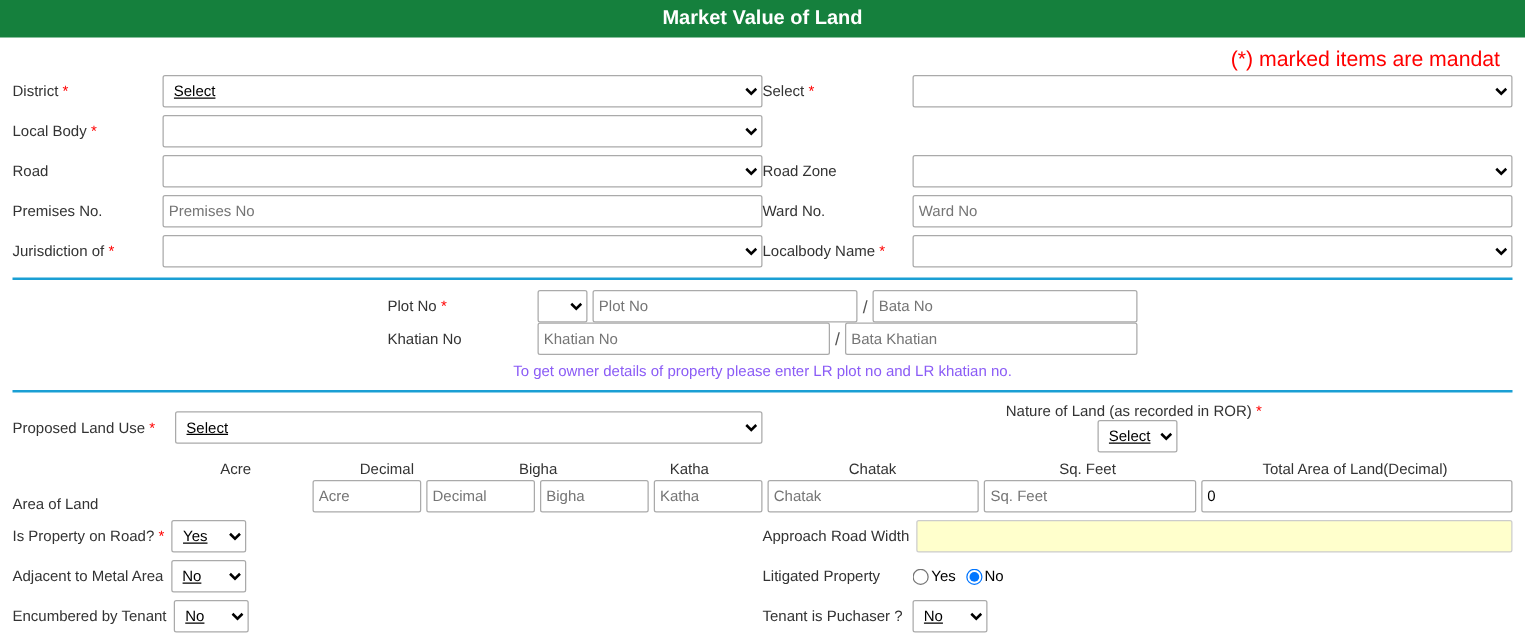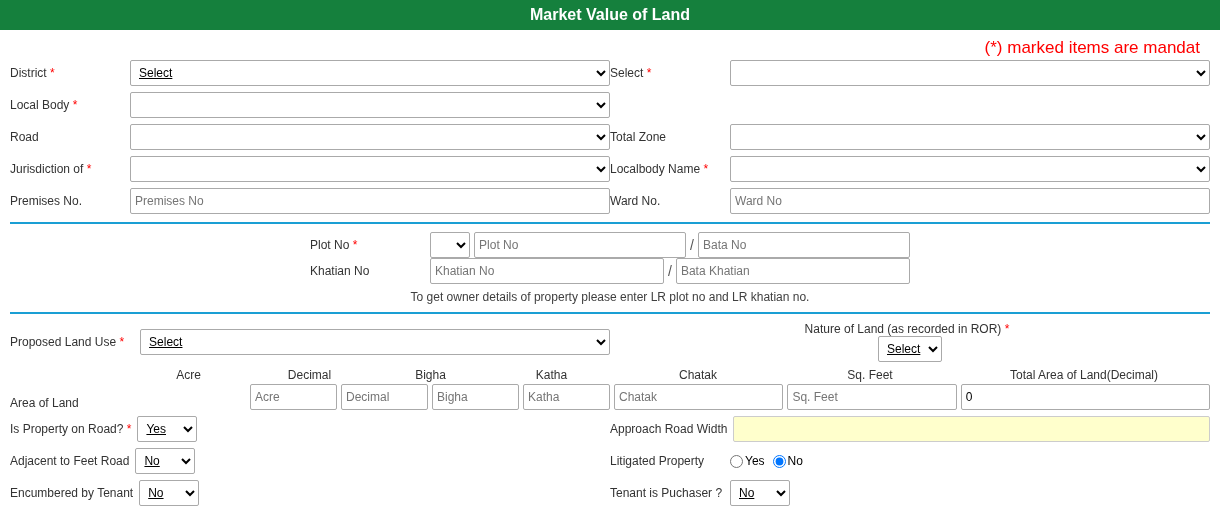--- a/index.html
+++ b/index.html
@@ -118,21 +118,21 @@
       width: 100px;
       height: 26px;
     }
     .bata-input {
       width: 100px;
       height: 26px;
     }
 
     .owner-note {
       text-align: center;
-      color: #404040;
+      color: #8b5cf6;
       font-size: 12px;
       margin: 4px 0 6px 0;
     }
 
     
     .area-header-row {
       display: flex;
       width: 100%;
       margin-bottom: 2px;
     }
@@ -309,65 +309,65 @@
   <div class="form-row">
     <div class="left-section">
       <span class="field-label">Road</span>
       <div class="field-control">
         <select>
           <option></option>
         </select>
       </div>
     </div>
     <div class="right-section">
-      <span class="field-label">Total Zone</span>
+      <span class="field-label">Road Zone</span>
       <div class="field-control">
         <select>
           <option></option>
         </select>
       </div>
     </div>
   </div>
 
   <div class="form-row">
     <div class="left-section">
+      <span class="field-label">Premises No.</span>
+      <div class="field-control">
+        <input type="text" placeholder="Premises No" style="">
+      </div>
+    </div>
+    <div class="right-section">
+      <span class="field-label">Ward No.</span>
+      <div class="field-control">
+        <input type="text" placeholder="Ward No" style="">
+      </div>
+    </div>
+  </div>
+
+  <div class="form-row">
+    <div class="left-section">
       <span class="field-label">
         <span>Jurisdiction of</span>
         <span class="req"> *</span>
       </span>
       <div class="field-control">
         <select>
           <option></option>
         </select>
       </div>
     </div>
     <div class="right-section">
       <span class="field-label">
         <span>Localbody Name</span>
         <span class="req"> *</span>
       </span>
       <div class="field-control">
         <select>
           <option></option>
         </select>
-      </div>
-    </div>
-  </div>
-
-  <div class="form-row">
-    <div class="left-section">
-      <span class="field-label">Premises No.</span>
-      <div class="field-control">
-        <input type="text" placeholder="Premises No" style="">
-      </div>
-    </div>
-    <div class="right-section">
-      <span class="field-label">Ward No.</span>
-      <div class="field-control">
-        <input type="text" placeholder="Ward No" style="">
       </div>
     </div>
   </div>
 
   <hr class="divider">
 
   <div class="plot-row">
     <div class="plot-left">
       <span class="field-label">
         <span>Plot No</span>
@@ -474,21 +474,21 @@
     <div class="right-section">
       <span class="field-label">Approach Road Width</span>
       <div class="field-control">
         <input type="text" class="approach-road-input" style="width: 100%; height: 26px; border: 1px solid rgb(204, 204, 204); background: rgb(255, 255, 204); font-size: 12px; padding: 2px 4px;">
       </div>
     </div>
   </div>
 
   <div class="bottom-form-row">
     <div class="left-section">
-      <span class="field-label">Adjacent to Feet Road</span>
+      <span class="field-label">Adjacent to Metal Area</span>
       <div>
         <select class="yes-no-select">
           <option>No</option>
           <option>Yes</option>
         </select>
       </div>
     </div>
     <div class="right-section">
       <span class="field-label">Litigated Property</span>
       <div class="field-control radio-group">

